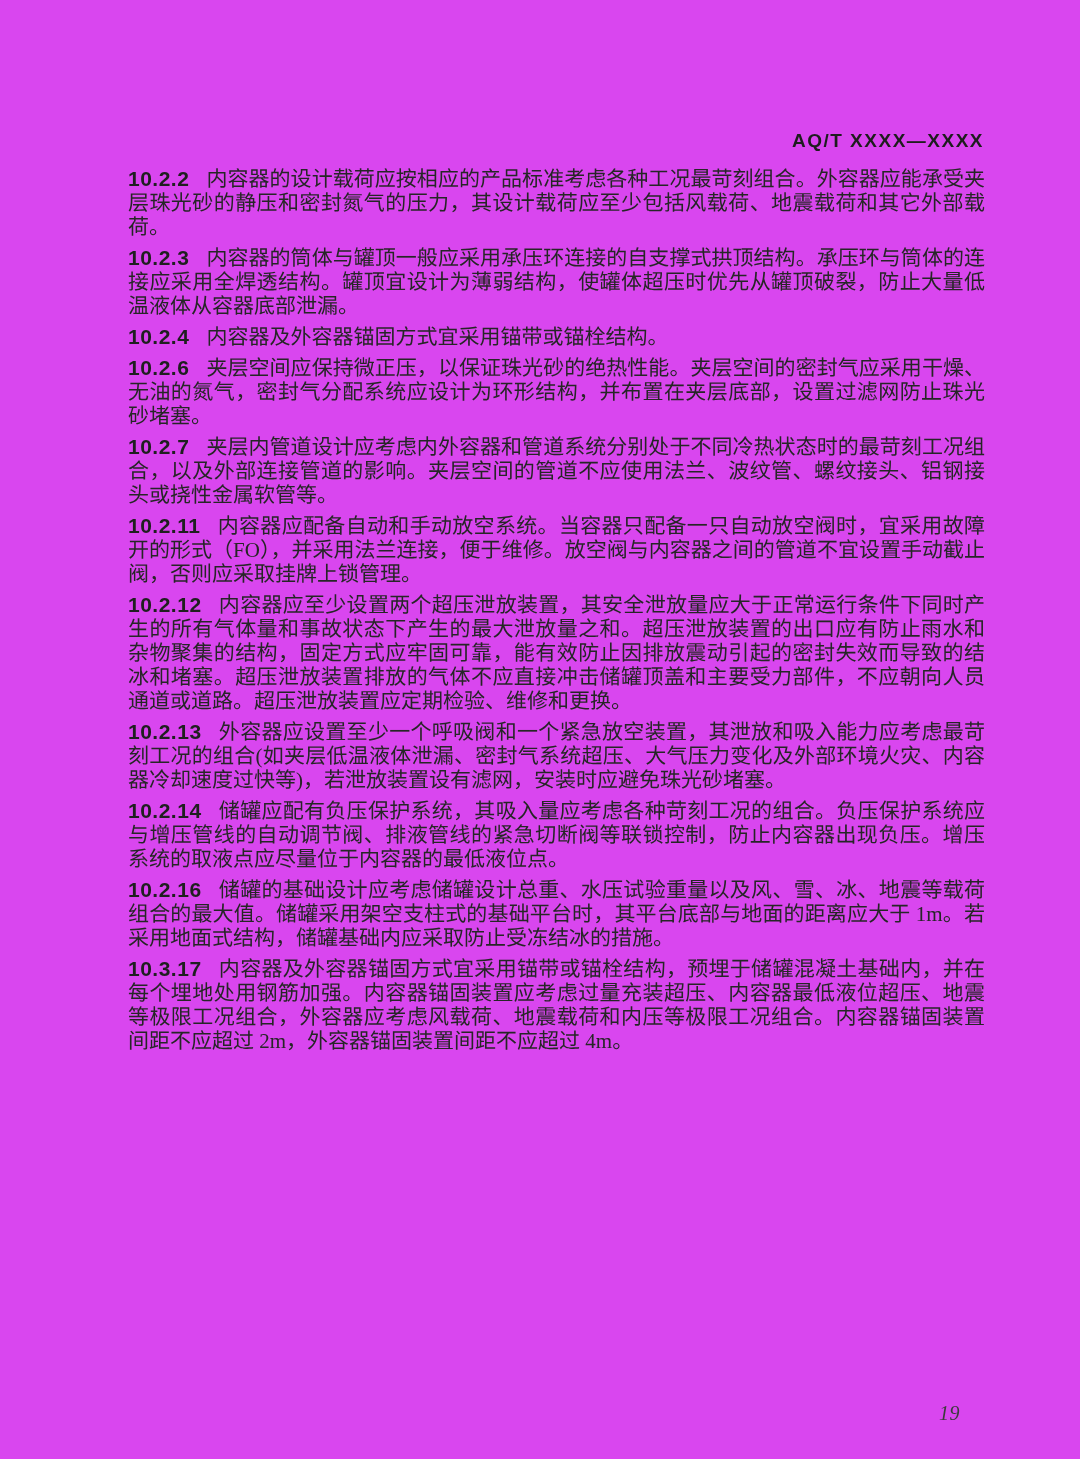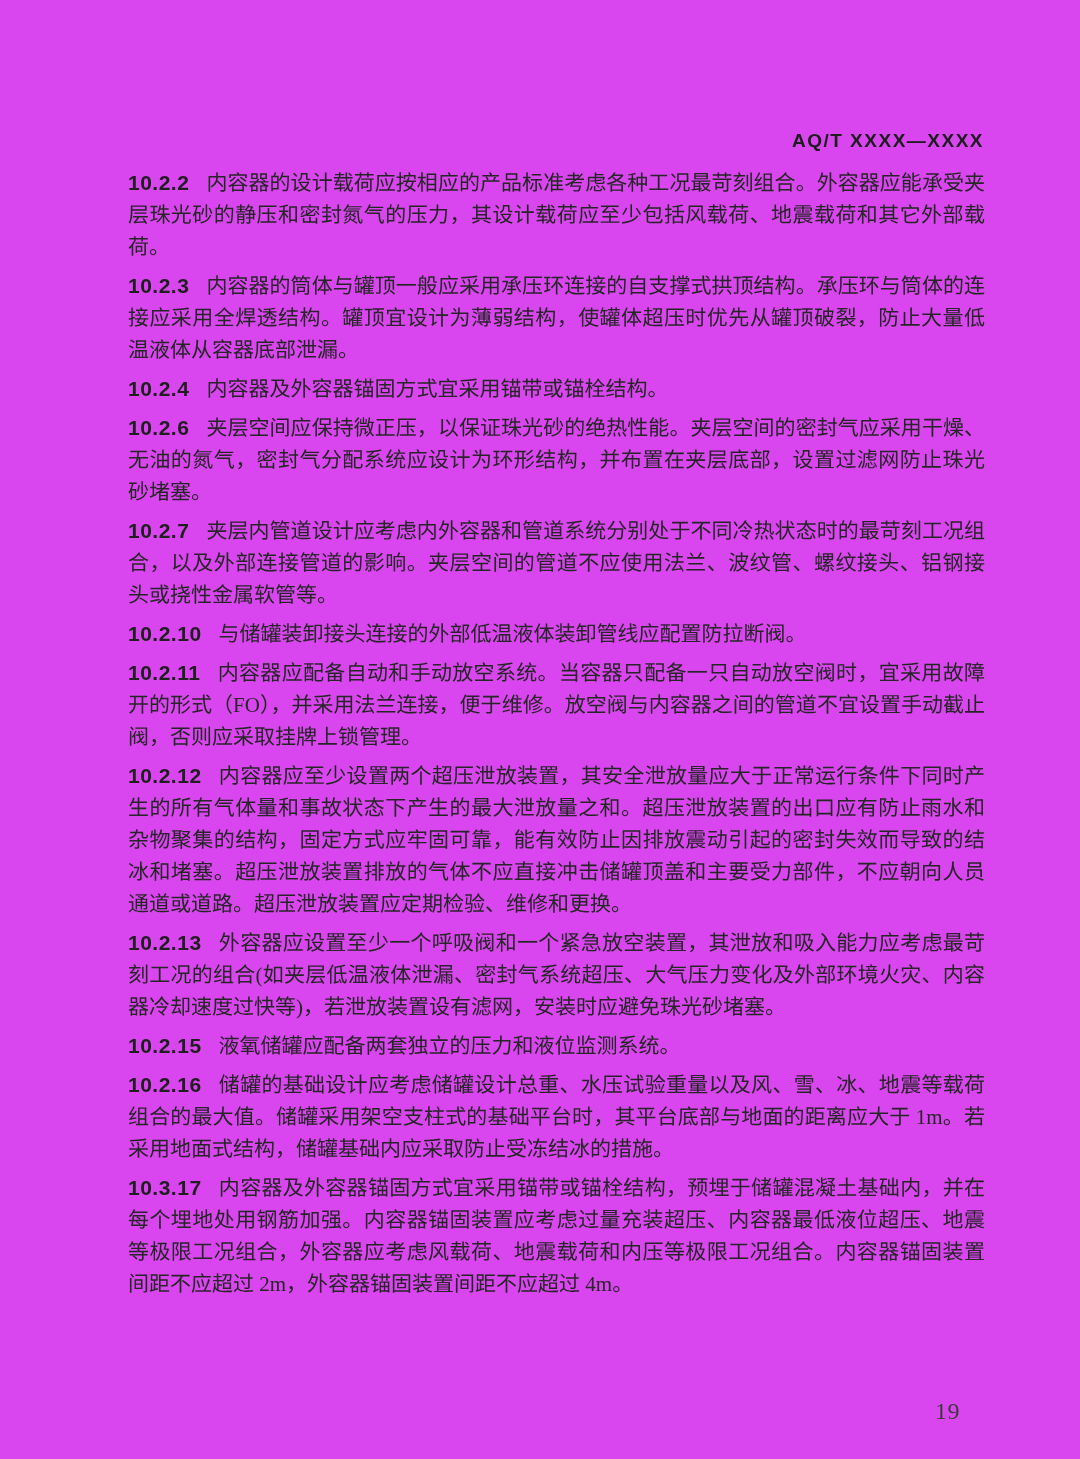--- a/index.html
+++ b/index.html
@@ -31,41 +31,42 @@
   }
   .content {
     position: absolute;
     top: 167px;
     left: 128px;
     width: 857px;
   }
   .clause {
     margin: 0 0 7px 0;
     font-size: 21px;
-    line-height: 32px;
+    line-height: 24px;
     text-align: justify;
     text-justify: inter-ideograph;
     color: #262626;
   }
   .clause-num {
     font-family: "Liberation Sans", "DejaVu Sans", sans-serif;
     font-weight: 600;
     letter-spacing: 0.5px;
     margin-right: 17px;
     white-space: nowrap;
     color: #1f1f1f;
   }
   .page-number {
     position: absolute;
     bottom: 34px;
     right: 120px;
-    font-size: 24px;
+    font-size: 20px;
     letter-spacing: 0.5px;
     color: #3c3c3c;
     font-family: "Liberation Serif", "DejaVu Serif", serif;
+    font-style: italic;
   }
 </style>
 </head>
 <body>
 
 <div class="page">
 
   <div class="doc-header">AQ/T XXXX—XXXX</div>
 
   <div class="content">
@@ -86,40 +87,37 @@
       <p class="clause">
         <span class="clause-num">10.2.6</span><span class="clause-text">夹层空间应保持微正压，以保证珠光砂的绝热性能。夹层空间的密封气应采用干燥、无油的氮气，密封气分配系统应设计为环形结构，并布置在夹层底部，设置过滤网防止珠光砂堵塞。</span>
       </p>
 
       <p class="clause">
         <span class="clause-num">10.2.7</span><span class="clause-text">夹层内管道设计应考虑内外容器和管道系统分别处于不同冷热状态时的最苛刻工况组合，以及外部连接管道的影响。夹层空间的管道不应使用法兰、波纹管、螺纹接头、铝钢接头或挠性金属软管等。</span>
       </p>
 
 
 
-      <p class="clause">
-        <span class="clause-num">10.2.10</span><span class="clause-text">与储罐装卸接头连接的外部低温液体装卸管线应配置防拉断阀。</span>
-      </p>
 
       <p class="clause">
         <span class="clause-num">10.2.11</span><span class="clause-text">内容器应配备自动和手动放空系统。当容器只配备一只自动放空阀时，宜采用故障开的形式（FO），并采用法兰连接，便于维修。放空阀与内容器之间的管道不宜设置手动截止阀，否则应采取挂牌上锁管理。</span>
       </p>
 
       <p class="clause">
         <span class="clause-num">10.2.12</span><span class="clause-text">内容器应至少设置两个超压泄放装置，其安全泄放量应大于正常运行条件下同时产生的所有气体量和事故状态下产生的最大泄放量之和。超压泄放装置的出口应有防止雨水和杂物聚集的结构，固定方式应牢固可靠，能有效防止因排放震动引起的密封失效而导致的结冰和堵塞。超压泄放装置排放的气体不应直接冲击储罐顶盖和主要受力部件，不应朝向人员通道或道路。超压泄放装置应定期检验、维修和更换。</span>
       </p>
 
       <p class="clause">
         <span class="clause-num">10.2.13</span><span class="clause-text">外容器应设置至少一个呼吸阀和一个紧急放空装置，其泄放和吸入能力应考虑最苛刻工况的组合(如夹层低温液体泄漏、密封气系统超压、大气压力变化及外部环境火灾、内容器冷却速度过快等)，若泄放装置设有滤网，安装时应避免珠光砂堵塞。</span>
       </p>
 
+      <p class="clause">
+        <span class="clause-num">10.2.14</span><span class="clause-text">储罐应配有负压保护系统，其吸入量应考虑各种苛刻工况的组合。负压保护系统应与增压管线的自动调节阀、排液管线的紧急切断阀等联锁控制，防止内容器出现负压。增压系统的取液点应尽量位于内容器的最低液位点。</span>
+      </p>
 
-      <p class="clause">
-        <span class="clause-num">10.2.15</span><span class="clause-text">液氧储罐应配备两套独立的压力和液位监测系统。</span>
-      </p>
 
       <p class="clause">
         <span class="clause-num">10.2.16</span><span class="clause-text">储罐的基础设计应考虑储罐设计总重、水压试验重量以及风、雪、冰、地震等载荷组合的最大值。储罐采用架空支柱式的基础平台时，其平台底部与地面的距离应大于 1m。若采用地面式结构，储罐基础内应采取防止受冻结冰的措施。</span>
       </p>
 
       <p class="clause">
         <span class="clause-num">10.3.17</span><span class="clause-text">内容器及外容器锚固方式宜采用锚带或锚栓结构，预埋于储罐混凝土基础内，并在每个埋地处用钢筋加强。内容器锚固装置应考虑过量充装超压、内容器最低液位超压、地震等极限工况组合，外容器应考虑风载荷、地震载荷和内压等极限工况组合。内容器锚固装置间距不应超过 2m，外容器锚固装置间距不应超过 4m。</span>
       </p>
     </div>
 

